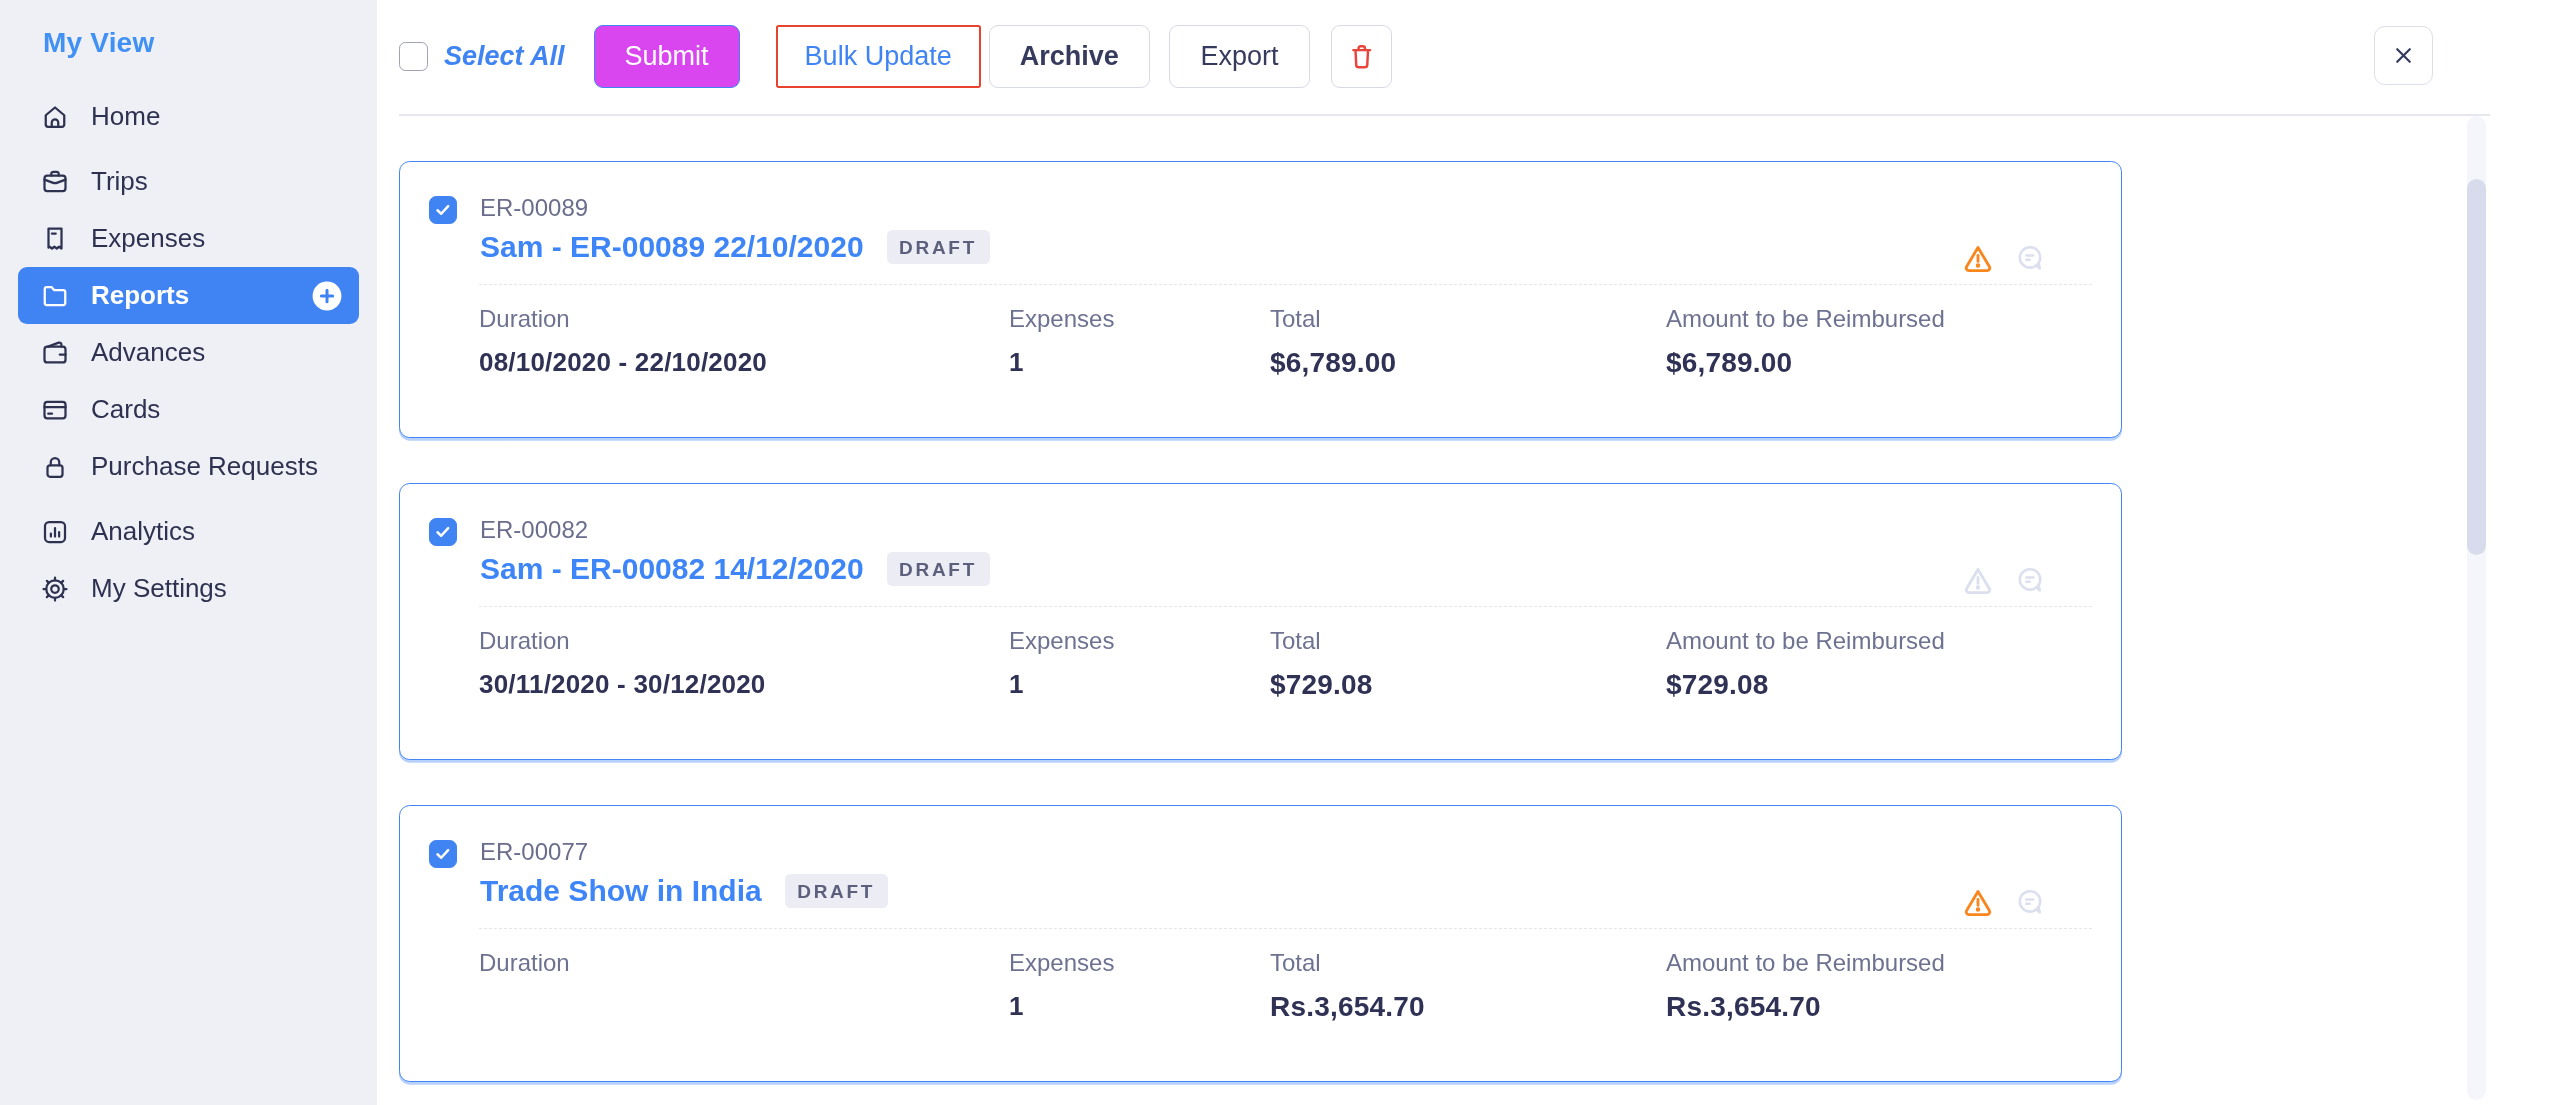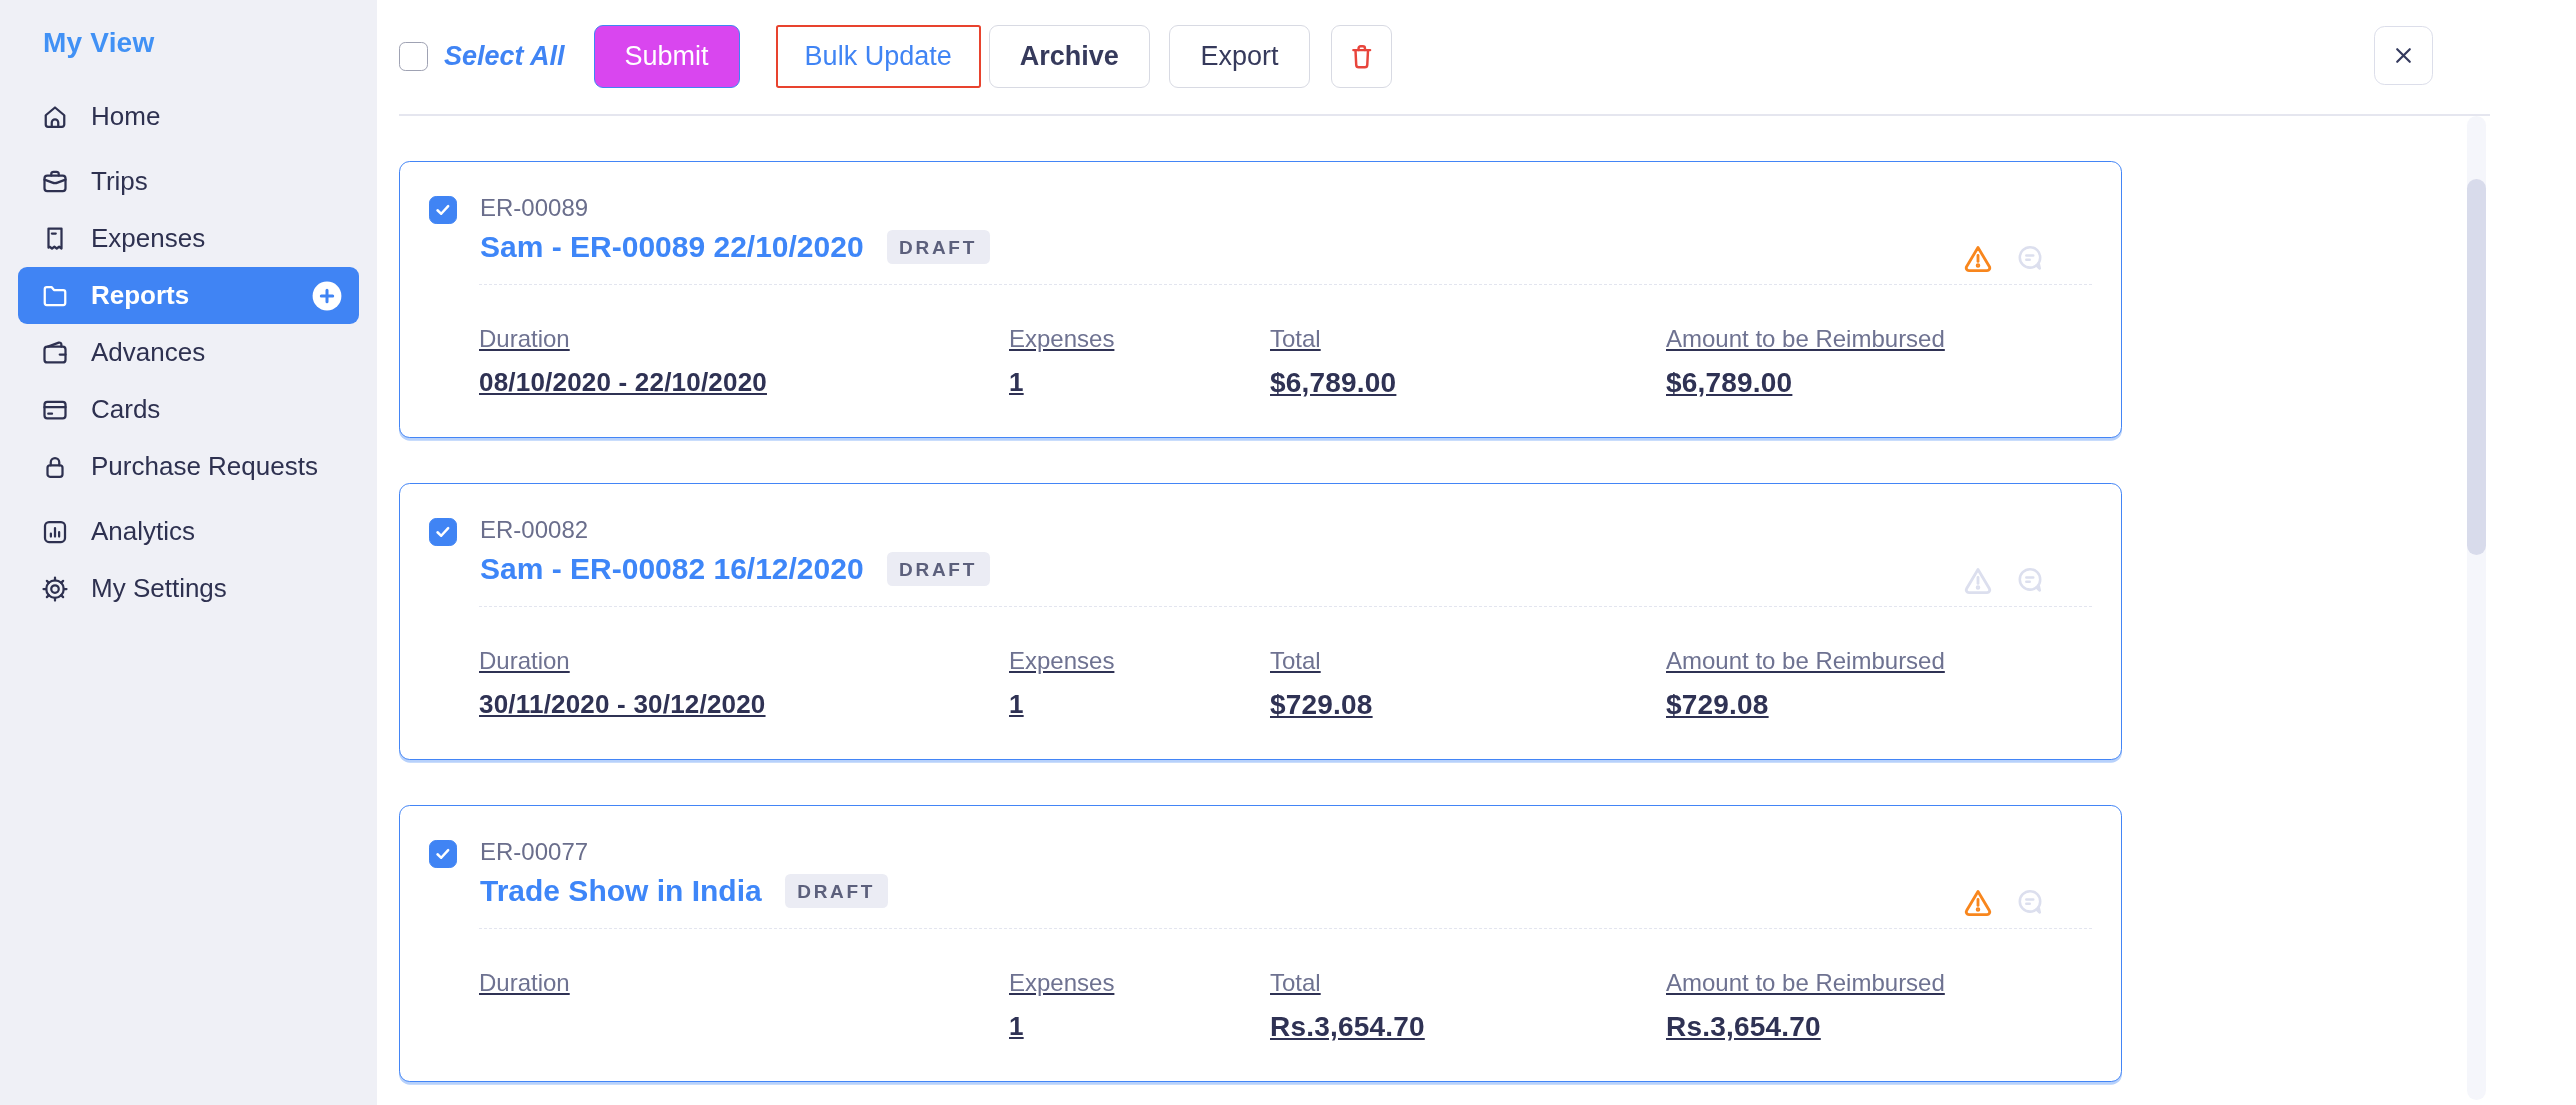--- a/index.html
+++ b/index.html
@@ -89,21 +89,21 @@
     padding: 8px 12.5px 7.2px; border-radius: 5.4px; line-height: 1;
   }
   .head-icons {
     margin-left: auto; margin-right: 47px; align-self: flex-end; margin-bottom: 9px;
     display: flex; gap: 18px;
   }
   .hicon { width: 34px; height: 34px; color: #dcdfee; }
   .hicon svg { width: 100%; height: 100%; }
   .hicon.warn { color: #f8861d; }
   .dashed { border: none; border-top: 1.8px dashed #e3e5ef; margin-left: 50px; margin-right: 1.8px; }
-  .details { display: flex; margin-left: 50px; margin-top: 40px; text-decoration: underline; }
+  .details { display: flex; margin-left: 50px; margin-top: 20px; }
   .col-duration { width: 530px; }
   .col-expenses { width: 261px; }
   .col-total { width: 396px; }
   .field-label { font-size: 24px; color: #6e7291; }
   .field-value { margin-top: 14.3px; font-size: 26px; font-weight: 700; color: #2f3254; letter-spacing: 0.2px; }
   .money { font-size: 28px; }
 
   
   .scroll-track { position: absolute; top: 116px; right: 3.6px; width: 19.7px; height: 984px; background: #f5f6fb; border-radius: 9.8px; }
   .scroll-thumb { position: absolute; top: 179px; right: 3.6px; width: 19.7px; height: 376px; background: #d8dbeb; border-radius: 9.8px; cursor: pointer; }
@@ -302,21 +302,21 @@
     <section class="card">
       <div class="card-head">
         <div class="checkbox checked">
           <svg viewBox="0 0 24 24">
               <path d="M5.5 12.5 L10 16.8 L18.5 7.5" stroke="#ffffff" stroke-width="3" fill="none" stroke-linecap="round" stroke-linejoin="round"></path>
             </svg>
         </div>
         <div class="head-text">
           <div class="report-number">ER-00082</div>
           <div class="title-row">
-            <span class="report-title">Sam - ER-00082 16/12/2020</span>
+            <span class="report-title">Sam - ER-00082 14/12/2020</span>
             <span class="badge">DRAFT</span>
           </div>
         </div>
         <div class="head-icons">
           <span class="hicon">
             <svg viewBox="0 0 24 24" fill="none" stroke="currentColor" stroke-width="2" stroke-linecap="round" stroke-linejoin="round">
               <path d="M12 4.6 L20 18 A1.9 1.9 0 0 1 18.4 20.9 H5.6 A1.9 1.9 0 0 1 4 18 Z"></path>
               <path d="M12 10.2 V14.4"></path>
                 <circle cx="12" cy="17.3" r="0.6" fill="currentColor"></circle>
             </svg>

